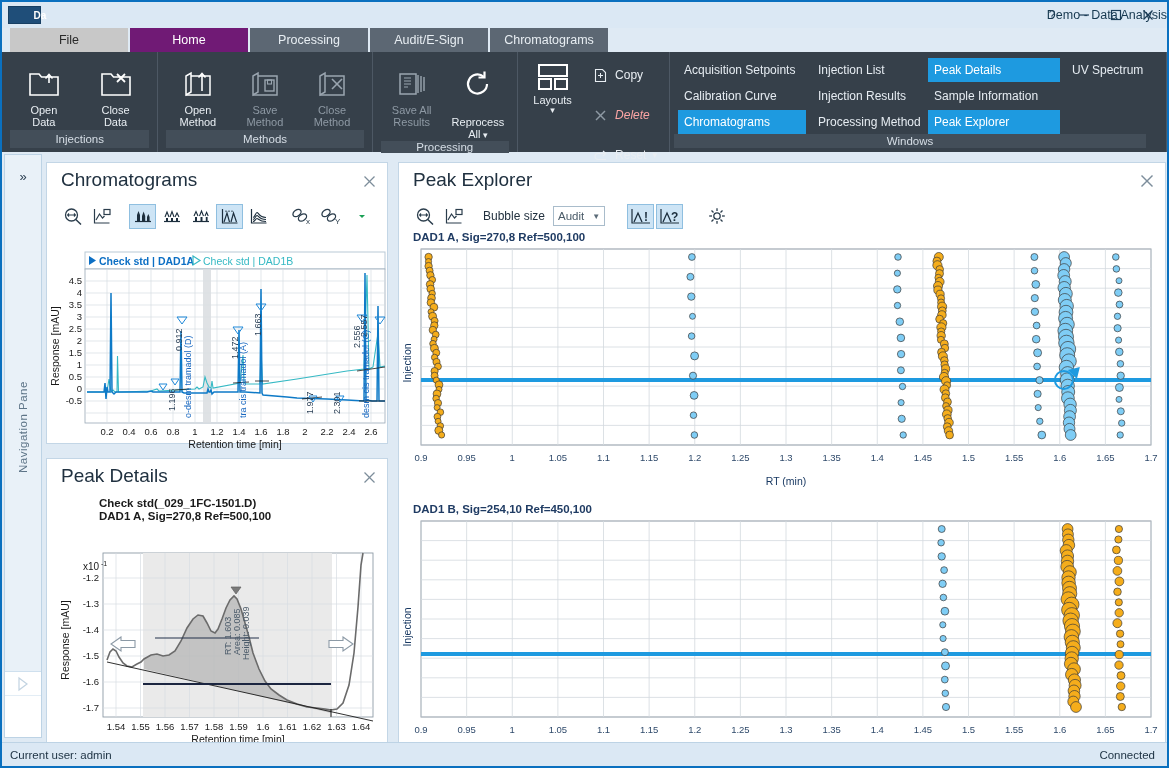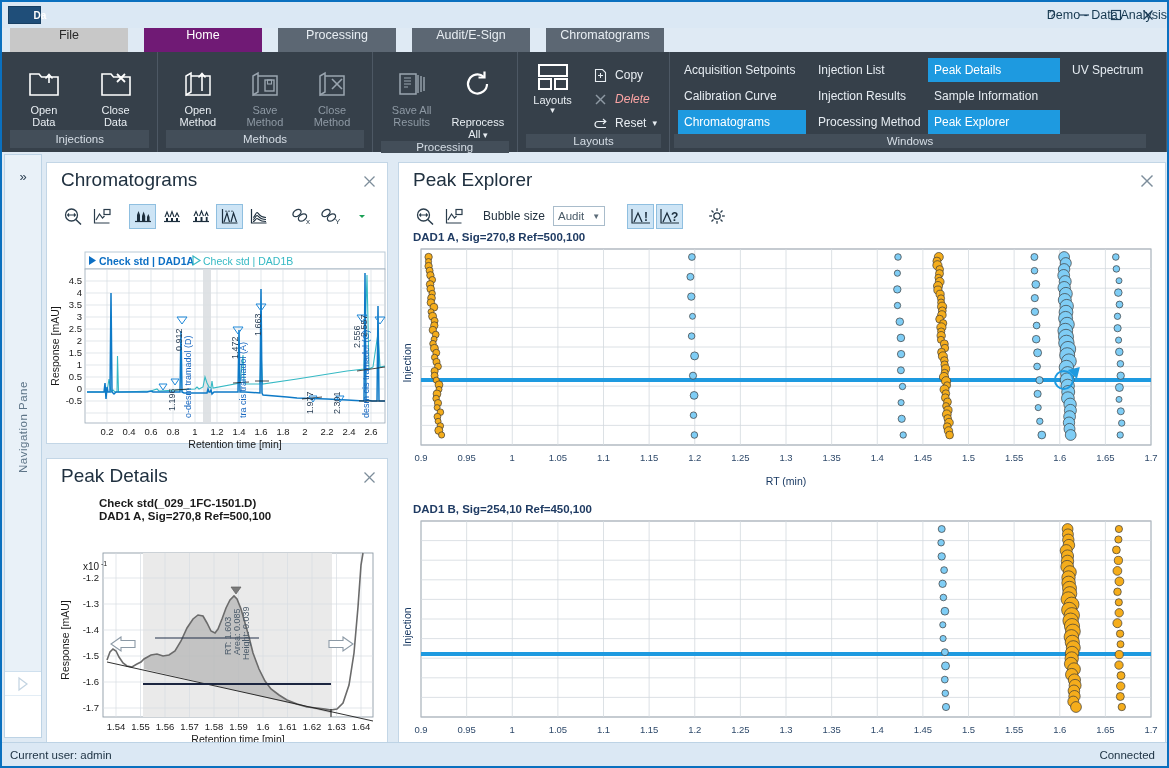--- a/index.html
+++ b/index.html
@@ -51,23 +51,23 @@
     background: #b8d9f0;
   }
 
   
   #tabbar {
     position: absolute; left: 0; top: 26px; width: 100%; height: 24px;
     display: flex; align-items: flex-end; padding-left: 8px;
   }
   .tab {
     height: 24px; min-width: 118px; padding: 0 10px;
-    display: flex; justify-content: center;
+    display: flex; align-items: center; justify-content: center;
     font-size: 12.5px; color: #e8eef3; background: #59646f;
-    cursor: pointer; margin-right: 16px;
+    cursor: pointer; margin-right: 2px;
   }
   .tab.file { background: #c8c8c8; color: #2a2a2a; }
   .tab.active { background: #701a75; color: #ffffff; }
   .tab.light { background: #5c6773; }
 
   
   #ribbon {
     position: absolute; left: 0; top: 50px; width: 100%; height: 100px;
     background: #36404a;
     display: flex;
@@ -88,21 +88,21 @@
     width: 64px; display: flex; flex-direction: column; align-items: center;
     color: #e9eef3; font-size: 11px; line-height: 12px; text-align: center;
     cursor: pointer; padding-top: 2px;
   }
   .bigbtn.disabled { color: #8e99a4; cursor: default; }
   .bigbtn .ico { height: 40px; display: flex; align-items: center; justify-content: center; }
   .bigbtn .lbl { white-space: pre-line; }
 
   
   .layout-col { display: flex; flex-direction: column; align-items: center; width: 58px; color: #e9eef3; font-size: 11px; cursor: pointer;}
-  .smallcmds { display: flex; flex-direction: column; gap: 2px; margin-left: 4px; padding-top: 4px; }
+  .smallcmds { display: flex; flex-direction: column; gap: 18px; margin-left: 4px; padding-top: 4px; }
   .smallcmd {
     display: flex; align-items: center; gap: 6px;
     color: #e9eef3; font-size: 12px; height: 22px; padding: 0 6px; cursor: pointer;
   }
   .smallcmd.disabled { color: #fca5a5; cursor: default; font-style: italic; }
   .smallcmd .sico { width: 18px; display:flex; align-items:center; justify-content:center;}
 
   
   #windows-group { flex: 1; }
   #windows-grid {

